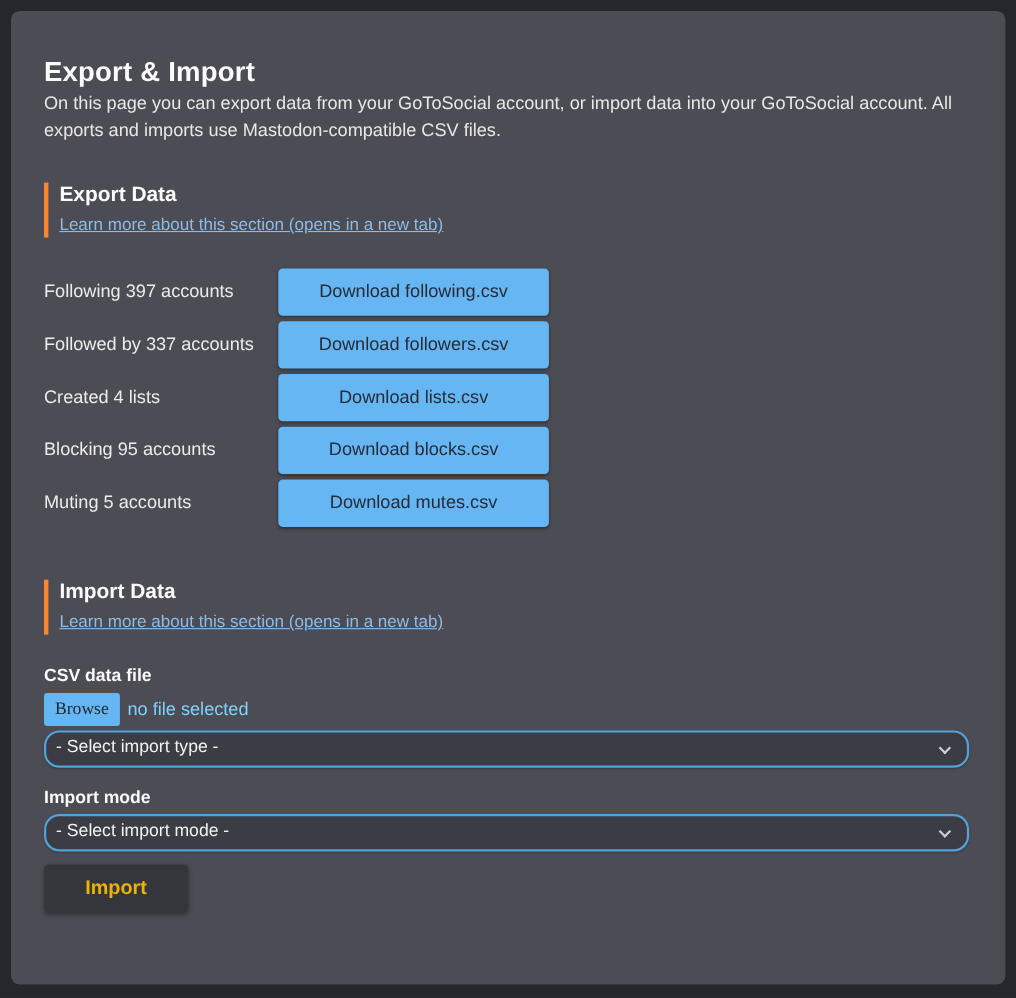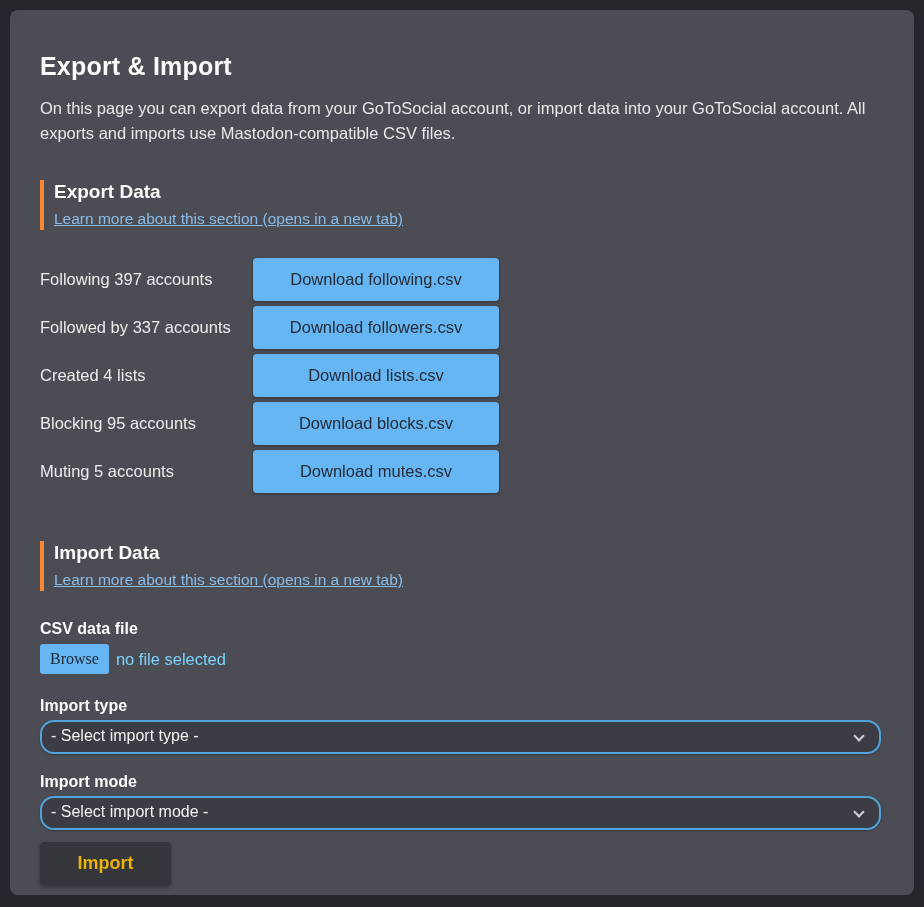--- a/index.html
+++ b/index.html
@@ -18,21 +18,21 @@
     padding: 40px 30px 26px 30px;
   }
   .page-title {
     color: #fbfbfb;
     font-size: 25px;
     line-height: 32px;
     font-weight: bold;
     letter-spacing: 0.2px;
   }
   .page-desc {
-    margin-top: 14px;
+    margin-top: 0;
     color: #e8e8e8;
     font-size: 16.5px;
     line-height: 25px;
     max-width: 846px;
   }
   .section-header {
     border-left: 4px solid #fa8732;
     padding-left: 10px;
     margin-top: 34px;
   }
@@ -185,21 +185,20 @@
     <h2 class="section-title">Import Data</h2>
     <a class="learn-link">Learn more about this section (opens in a new tab)</a>
   </div>
 
   <div class="field-label">CSV data file</div>
   <div class="file-row">
     <button class="browse-chip">Browse</button>
     <span class="file-status">no file selected</span>
   </div>
 
-  <div class="field-label tight">Import type</div>
   <div class="select">
     <span>- Select import type -</span>
     <span class="chevron"></span>
   </div>
 
   <div class="field-label mode">Import mode</div>
   <div class="select">
     <span>- Select import mode -</span>
     <span class="chevron"></span>
   </div>

